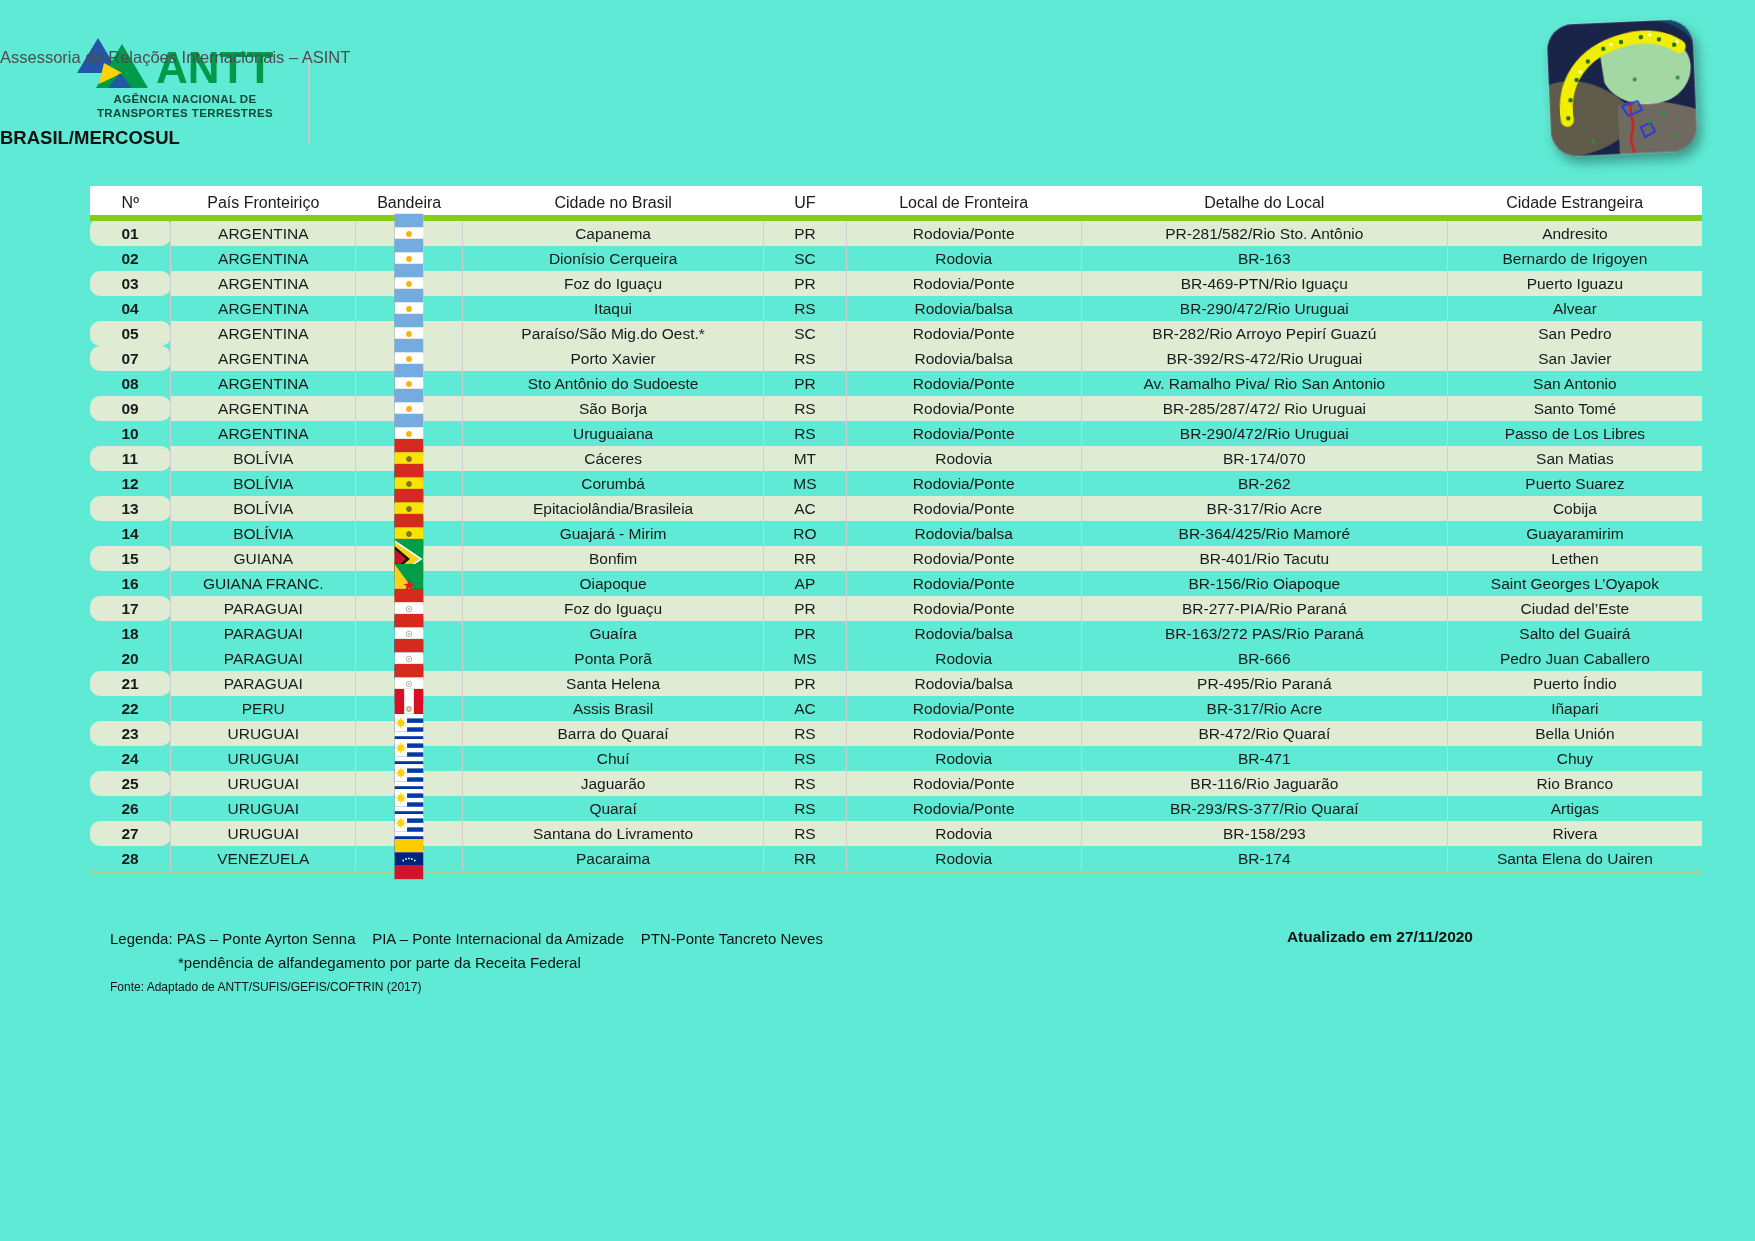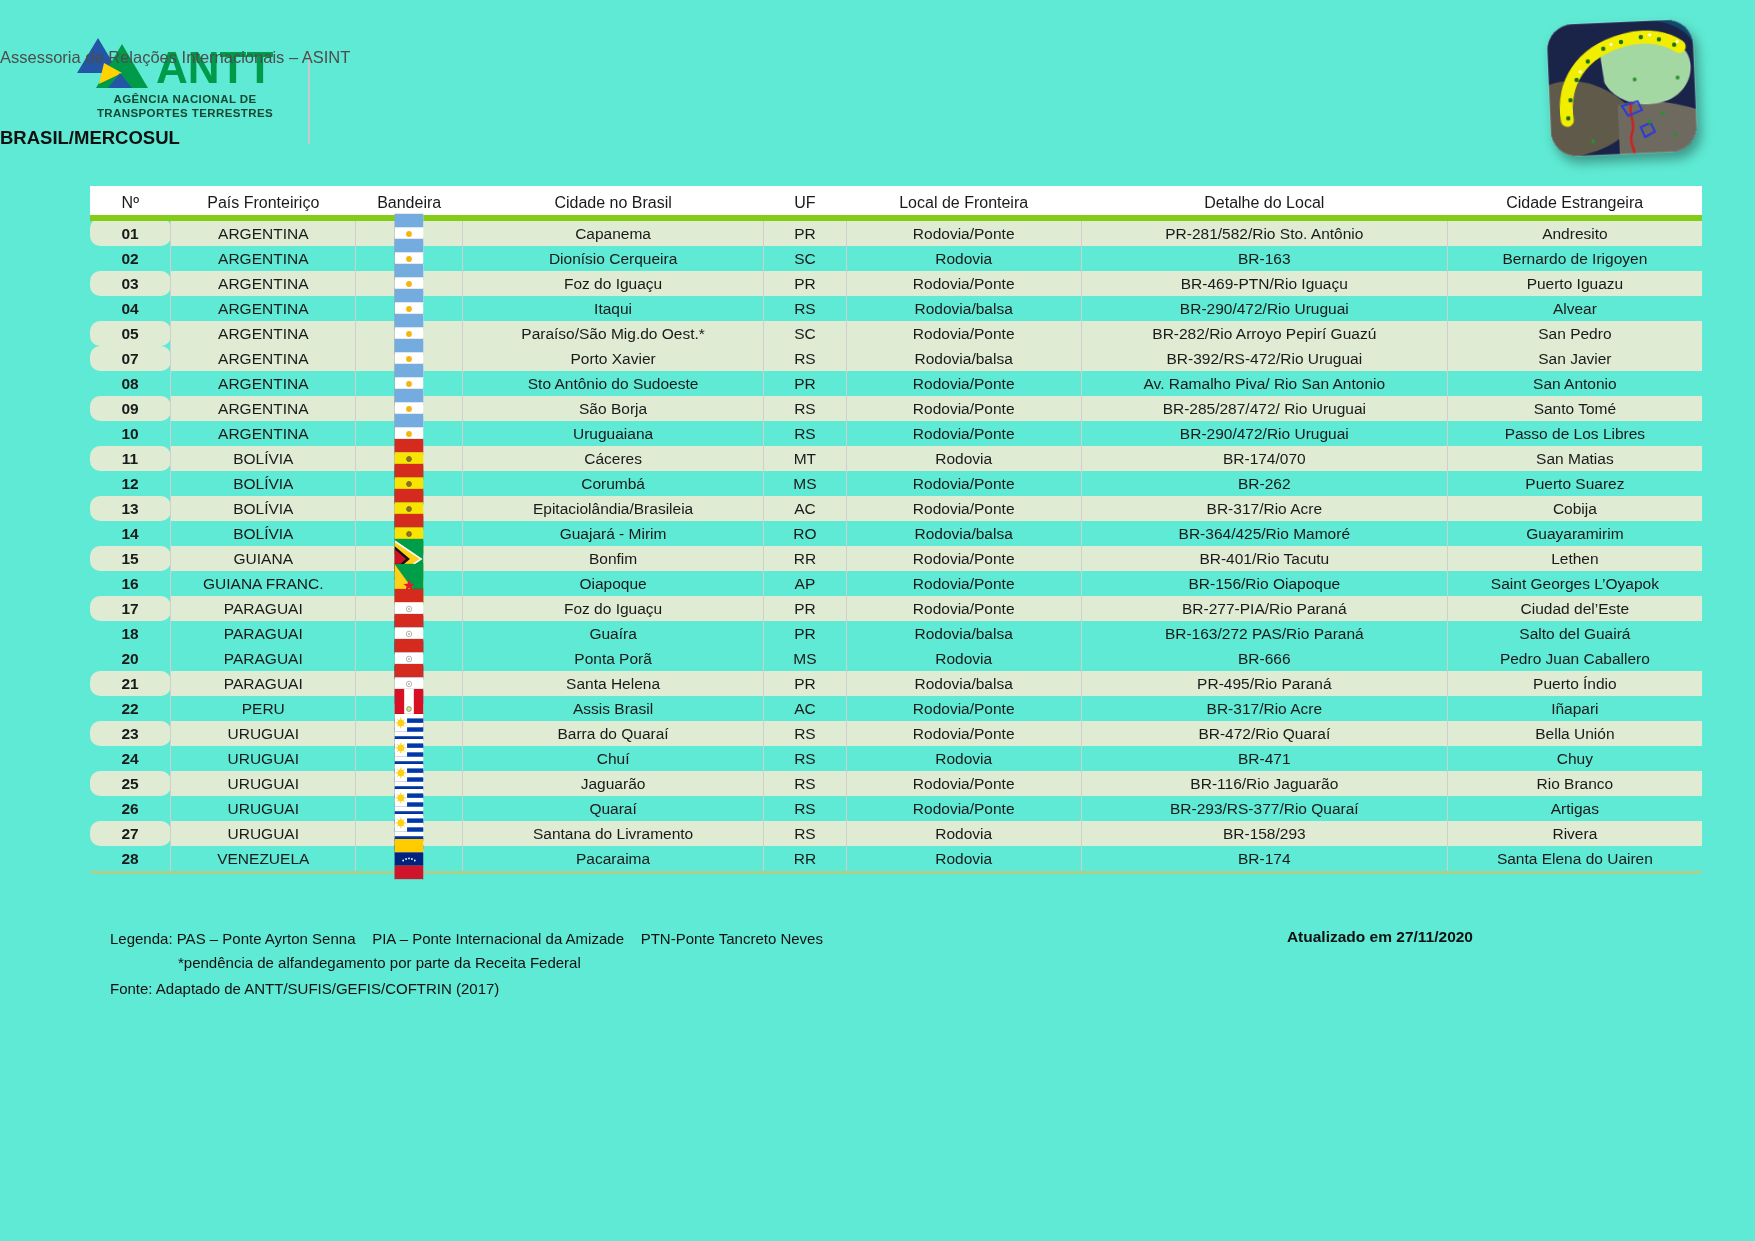--- a/index.html
+++ b/index.html
@@ -40,21 +40,21 @@
   .border-table tbody tr:last-child td { border-bottom:3px solid #A9D08E; }
   .border-table td.num { font-weight:bold;border-radius:10px; }
   .border-table td.flagcell { position:relative; }
   .flag { position:absolute; left:50%; top:50%; transform:translate(-50%,-50%);
           width:29px; height:40px; z-index:2; box-shadow:0 0 0 0.5px rgba(0,0,0,.18); }
   .flag svg { display:block; width:100%; height:100%; }
 
   
   .legend-line { position:absolute; left:110px; top:930px; font-size:15px; white-space:pre-wrap; color:#111; }
   .note-line   { position:absolute; left:178px; top:954px; font-size:15px; color:#111; }
-  .source-line { position:absolute; left:110px; top:980px; font-size:15px; color:#111; }
+  .source-line { position:absolute; left:110px; top:980px; font-size:12px; color:#111; }
   .updated     { position:absolute; right:282px; top:928px; font-size:15.5px; font-weight:bold; color:#111; }
 </style>
 </head>
 <body>
 
 <div class="page">
 
   <div class="logo-block">
     <svg class="logo-svg" width="230" height="54" viewBox="0 0 230 54">
       <polygon points="28,2 49,37 7,37" fill="#2456A6"></polygon>

